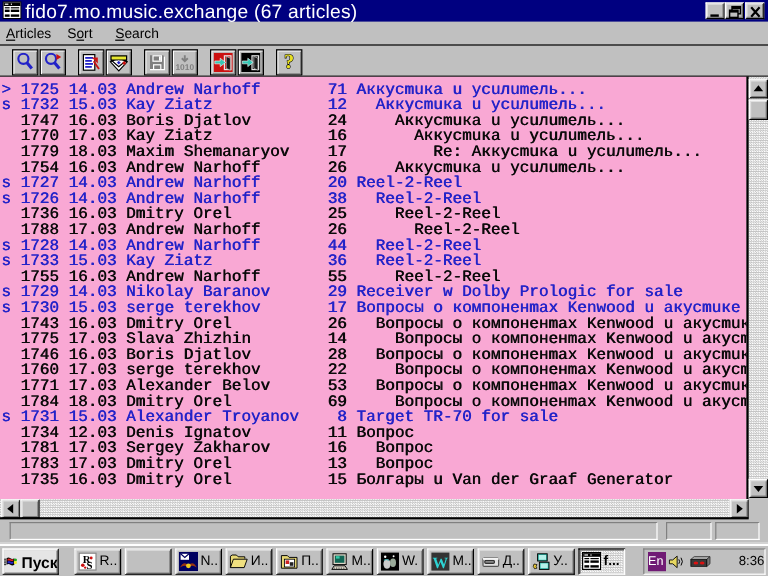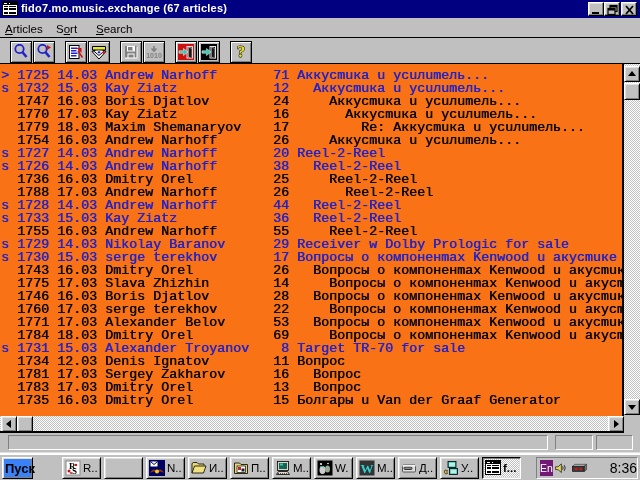--- a/index.html
+++ b/index.html
@@ -1,44 +1,44 @@
 <!DOCTYPE html>
 <html><head><meta charset="utf-8"><style>
 *{margin:0;padding:0;box-sizing:border-box}
 html,body{width:640px;height:480px;overflow:hidden}
 body{background:#c0c0c0;font-family:"Liberation Sans",sans-serif;position:relative}
 #titlebar{position:absolute;left:0;top:0;width:640px;height:18px;background:#000080;color:#fff}
 #titlebar .ico{position:absolute;left:2px;top:1px}
-#titlebar .txt{position:absolute;left:21px;top:2px;font-size:11px;font-weight:bold;letter-spacing:0.2px}
+#titlebar .txt{position:absolute;left:21px;top:2px;font-size:16px;font-weight:normal;letter-spacing:0.2px}
 .wbtn{position:absolute;top:2px;width:16px;height:14px;background:#c0c0c0;border:1px solid;border-color:#fff #000 #000 #fff;box-shadow:inset -1px -1px 0 #808080,inset 1px 1px 0 #dfdfdf}
 #menubar{position:absolute;left:0;top:18px;width:640px;height:19px;font-size:11.5px;color:#000}
 #menubar span{position:absolute;top:5px}
 #toolbar{position:absolute;left:0;top:37px;width:640px;height:27px;border-top:1px solid #000;border-bottom:1px solid #000;background:#c0c0c0}
 .tb{position:absolute;top:3px;width:22px;height:22px;background:#c0c0c0;border:1px solid #000;box-shadow:inset 1px 1px 0 #fff,inset -1px -1px 0 #808080;text-align:center}
-#list{position:absolute;left:0;top:64px;width:622px;height:352px;background:#f97316;overflow:hidden}
+#list{position:absolute;left:0;top:64px;width:622px;height:352px;background:#f9a8d4;overflow:hidden}
 #rows{position:absolute;left:1px;top:5px;font-family:"Liberation Mono",monospace;font-size:13.33px;line-height:13px;white-space:pre;text-shadow:0.5px 0 0 currentColor}
 .rb{color:#2323c8}
 .rk{color:#0a0a0a}
 #vsep{position:absolute;left:622px;top:64px;width:2px;height:368px;background:#000}
 #vscroll{position:absolute;left:624px;top:64px;width:16px;height:352px;background-image:conic-gradient(#fff 25%,#c0c0c0 0 50%,#fff 0 75%,#c0c0c0 0);background-size:2px 2px}
 #hscroll{position:absolute;left:0;top:416px;width:622px;height:16px;background-image:conic-gradient(#fff 25%,#c0c0c0 0 50%,#fff 0 75%,#c0c0c0 0);background-size:2px 2px}
 #hsline{position:absolute;left:0;top:431px;width:624px;height:2px;background:#000}
 #corner{position:absolute;left:624px;top:415px;width:16px;height:18px;background:#c0c0c0}
 .sbtn{position:absolute;width:16px;height:16px;background:#c0c0c0;border:1px solid;border-color:#fff #000 #000 #fff;box-shadow:inset 1px 1px 0 #dfdfdf,inset -1px -1px 0 #808080}
 .sthumb{position:absolute;background:#c0c0c0;border:1px solid;border-color:#fff #000 #000 #fff;box-shadow:inset 1px 1px 0 #dfdfdf,inset -1px -1px 0 #808080}
 #statusbar{position:absolute;left:0;top:433px;width:640px;height:19px;background:#c0c0c0}
 .spanel{position:absolute;top:2px;height:15px;border:1px solid;border-color:#808080 #fff #fff #808080;background:#c0c0c0}
 #taskbar{position:absolute;left:0;top:452px;width:640px;height:28px;background:#c0c0c0;border-top:1px solid #dfdfdf;box-shadow:inset 0 2px 0 #fff}
-#start{position:absolute;left:2px;top:4px;width:31px;height:22px;background:#3b82f6;border:1px solid;border-color:#fff #000 #000 #fff;box-shadow:inset 1px 1px 0 #dfdfdf,inset -1px -1px 0 #808080;display:flex;align-items:center}
+#start{position:absolute;left:2px;top:4px;width:47px;height:22px;background:#e5e5e5;border:1px solid;border-color:#fff #000 #000 #fff;box-shadow:inset 1px 1px 0 #dfdfdf,inset -1px -1px 0 #808080;display:flex;align-items:center}
 #start b{font-size:13px;margin-left:2px;letter-spacing:0}
 .kb{position:absolute;top:4px;width:39px;height:22px;background:#c0c0c0;border:1px solid;border-color:#fff #000 #000 #fff;box-shadow:inset 1px 1px 0 #dfdfdf,inset -1px -1px 0 #808080;display:flex;align-items:center;font-size:11.5px;overflow:hidden}
 .kb.active{border-color:#000 #fff #fff #000;box-shadow:inset 1px 1px 0 #808080,inset -1px -1px 0 #dfdfdf;background-image:conic-gradient(#fff 25%,#c0c0c0 0 50%,#fff 0 75%,#c0c0c0 0);background-size:2px 2px;font-weight:bold}
 #tray{position:absolute;left:536px;top:4px;width:102px;height:22px;border:1px solid;border-color:#808080 #fff #fff #808080;display:flex;align-items:center}
 #trayen{width:16px;height:16px;background:#701a75;color:#fff;font-size:10.5px;text-align:left;line-height:16px;margin-left:3px}
-#clock{font-size:14px;margin-left:20px}
+#clock{font-size:11px;margin-left:20px}
 </style></head><body>
 <div id="titlebar">
 <span class="ico"><svg width="16" height="15" viewBox="0 0 16 15" style="">
         <rect x="0.5" y="0.5" width="15" height="14" fill="#fff" stroke="#000"></rect>
         <rect x="1" y="1" width="14" height="3" fill="#000"></rect>
         <rect x="2" y="2" width="3" height="1" fill="#fff"></rect>
         <rect x="7" y="2" width="1" height="1" fill="#fff"></rect>
         <rect x="2" y="5" width="4" height="1" fill="#000"></rect>
         <rect x="7" y="5" width="7" height="1" fill="#000"></rect>
         <rect x="2" y="7" width="4" height="2" fill="#000"></rect>

